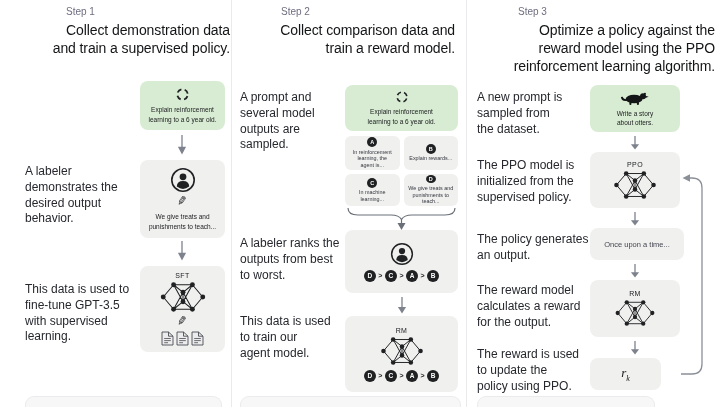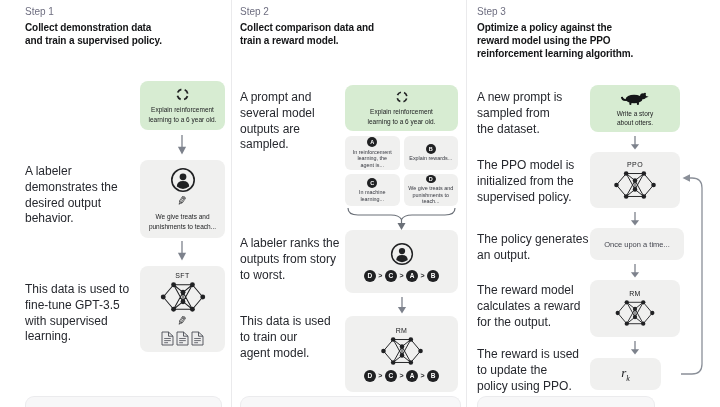--- a/index.html
+++ b/index.html
@@ -1,23 +1,23 @@
 <!DOCTYPE html>
 <html style="--prompt-box: #d7ecd2; --model-box: #f0f0ef; --dark: #202123; --text: #26282e; --muted: #6e6e80; --arrow: #7d828c; --loop: #8a8f98; --divider: #eaeaec; --strip: #f7f7f8;"><head>
 <meta charset="utf-8">
 <style>
   html,body{margin:0;padding:0;background:#fff;}
   .canvas{
     position:relative;width:720px;height:407px;overflow:hidden;background:#ffffff;
     font-family:"Liberation Sans", sans-serif;color:var(--text,#26282e);
   }
   .divider{position:absolute;top:0;bottom:0;width:1px;background:var(--divider,#eaeaec);}
-  .step-label{position:absolute;font-size:10px;color:var(--muted,#6e6e80);}
-  .step-title{position:absolute;font-size:10px;font-weight:700;line-height:1.3;color:#141517;
-    letter-spacing:-0.1px;white-space:pre-line;}
+  .step-label{position:absolute;font-size:10px;color:var(--muted,#6e6e80);margin-left:41px;}
+  .step-title{position:absolute;font-size:14px;font-weight:400;line-height:1.3;color:#141517;
+    letter-spacing:-0.1px;white-space:pre-line;text-align:right;}
   .caption{position:absolute;font-size:12px;line-height:1.32;color:var(--text,#26282e);white-space:pre-line;}
   .box{position:absolute;border-radius:8px;display:flex;flex-direction:column;
     align-items:center;justify-content:center;box-sizing:border-box;padding:3px;}
   .box.green{background:var(--prompt-box,#d7ecd2);}
   .box.gray{background:var(--model-box,#f0f0ef);}
   .box-text{font-size:6.5px;line-height:1.4;text-align:center;white-space:pre-line;color:#202123;margin-top:3px;}
   .tag{font-size:7px;color:#202123;letter-spacing:.4px;margin-bottom:2px;}
   .pencil{font-size:12px;line-height:1;color:#202123;transform:scaleX(-1) rotate(8deg);margin:2px 0;}
   .flow-arrow{position:absolute;width:10px;}
   .flow-arrow svg{display:block;width:10px;height:100%;}
@@ -130,21 +130,21 @@
 
   <div class="step-label" style="left:240px;top:6px">Step 2</div>
   <div class="step-title" style="left:240px;top:21px;width:215px">Collect comparison data and
 train a reward model.</div>
 
   <div class="caption" style="left:240px;top:90px;width:105px">A prompt and
 several model
 outputs are
 sampled.</div>
   <div class="caption" style="left:240px;top:236px;width:105px">A labeler ranks the
-outputs from story
+outputs from best
 to worst.</div>
   <div class="caption" style="left:240px;top:314px;width:105px">This data is used
 to train our
 agent model.</div>
 
   <div class="box green" style="left:345px;top:85px;width:113px;height:46px">
     <svg width="14" height="14" viewBox="0 0 18 18">
       <circle cx="9" cy="9" r="6.3" fill="none" stroke="#202123" stroke-width="2.1" stroke-dasharray="5.8,4.1" transform="rotate(18 9 9)"></circle>
     </svg>
     <div class="box-text">Explain reinforcement

